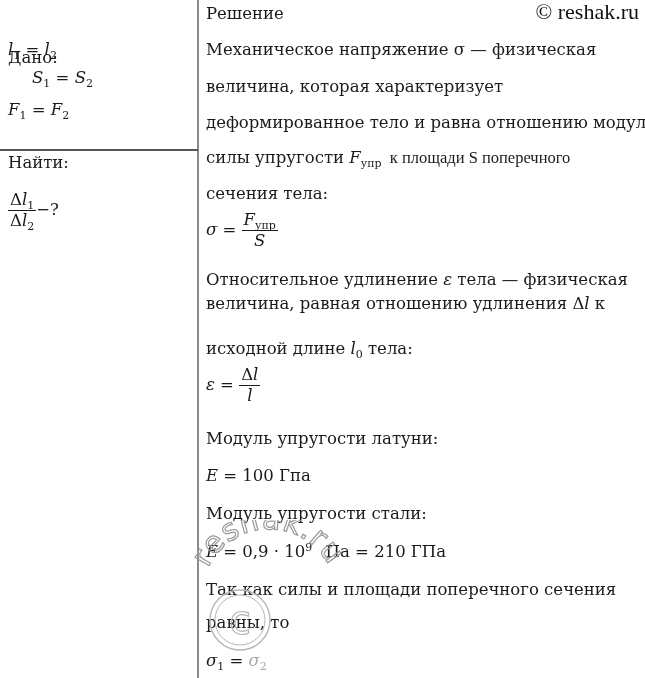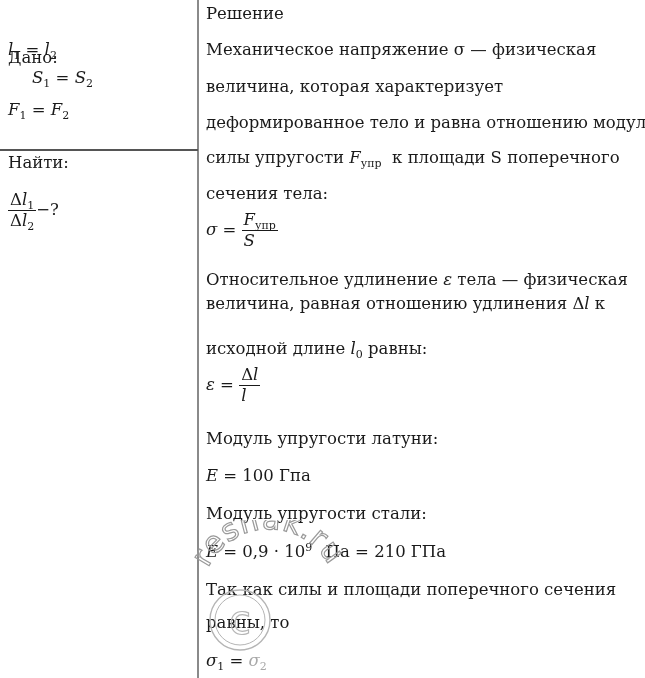--- a/index.html
+++ b/index.html
@@ -63,20 +63,21 @@
       font-style: normal;
     }
     sub, sup {
       font-size: 11px;
       font-style: normal;
       line-height: 0;
     }
     .frac {
       display: inline-block;
       vertical-align: middle;
+      text-align: center;
       position: relative;
     }
     .frac .num, .frac .den {
       display: block;
       line-height: 20px;
       padding: 0 2px;
     }
     .frac .num {
       border-bottom: 1.2px solid #1a1a1a;
     }
@@ -125,48 +126,49 @@
     <div class="line" style="top:153px;">Найти:</div>
 
     <div class="line math" style="top:190px;">
       <span class="frac">
         <span class="num"><span class="upright">Δ</span>l<sub>1</sub></span>
         <span class="den"><span class="upright">Δ</span>l<sub>2</sub></span>
       </span><span class="upright">−?</span>
     </div>
   </div>
 
+  <div class="copyright">© reshak.ru</div>
 
   <div class="right-col">
     <div class="line" style="top:4px;">Решение</div>
 
     <div class="line" style="top:40px;">Механическое напряжение σ — физическая</div>
     <div class="line" style="top:77px;">величина, которая характеризует</div>
     <div class="line" style="top:113px;">деформированное тело и равна отношению модуля</div>
 
     <div class="line" style="top:148px;">
-      <span>силы упругости </span><span class="math">F</span><sub>упр</sub><span style="white-space:pre;">  к площади S поперечного</span>
+      <span>силы упругости </span><span class="math">F</span><sub>упр</sub><span style="white-space:pre;font-family:Liberation Serif, serif;">  к площади S поперечного</span>
     </div>
 
     <div class="line" style="top:184px;">сечения тела:</div>
 
     <div class="line math" style="top:210px;">
       <span>σ</span><span class="upright" style="white-space:pre;"> = </span><span class="frac"><span class="num"><span>F</span><sub>упр</sub></span><span class="den">S</span></span>
     </div>
 
     <div class="line" style="top:270px;">
       <span>Относительное удлинение </span><span class="math">ε</span><span> тела — физическая</span>
     </div>
 
     <div class="line" style="top:294px;">
       <span>величина, равная отношению удлинения </span><span class="math"><span class="upright">Δ</span>l</span><span> к</span>
     </div>
 
     <div class="line" style="top:339px;">
-      <span>исходной длине </span><span class="math">l</span><sub>0</sub><span> равны:</span>
+      <span>исходной длине </span><span class="math">l</span><sub>0</sub><span> тела:</span>
     </div>
 
     <div class="line math" style="top:365px;">
       <span>ε</span><span class="upright" style="white-space:pre;"> = </span><span class="frac"><span class="num"><span class="upright">Δ</span>l</span><span class="den">l</span></span>
     </div>
 
     <div class="line" style="top:429px;">Модуль упругости латуни:</div>
 
     <div class="line" style="top:466px;">
       <span class="math">E</span><span style="white-space:pre;"> = 100 Гпа</span>

